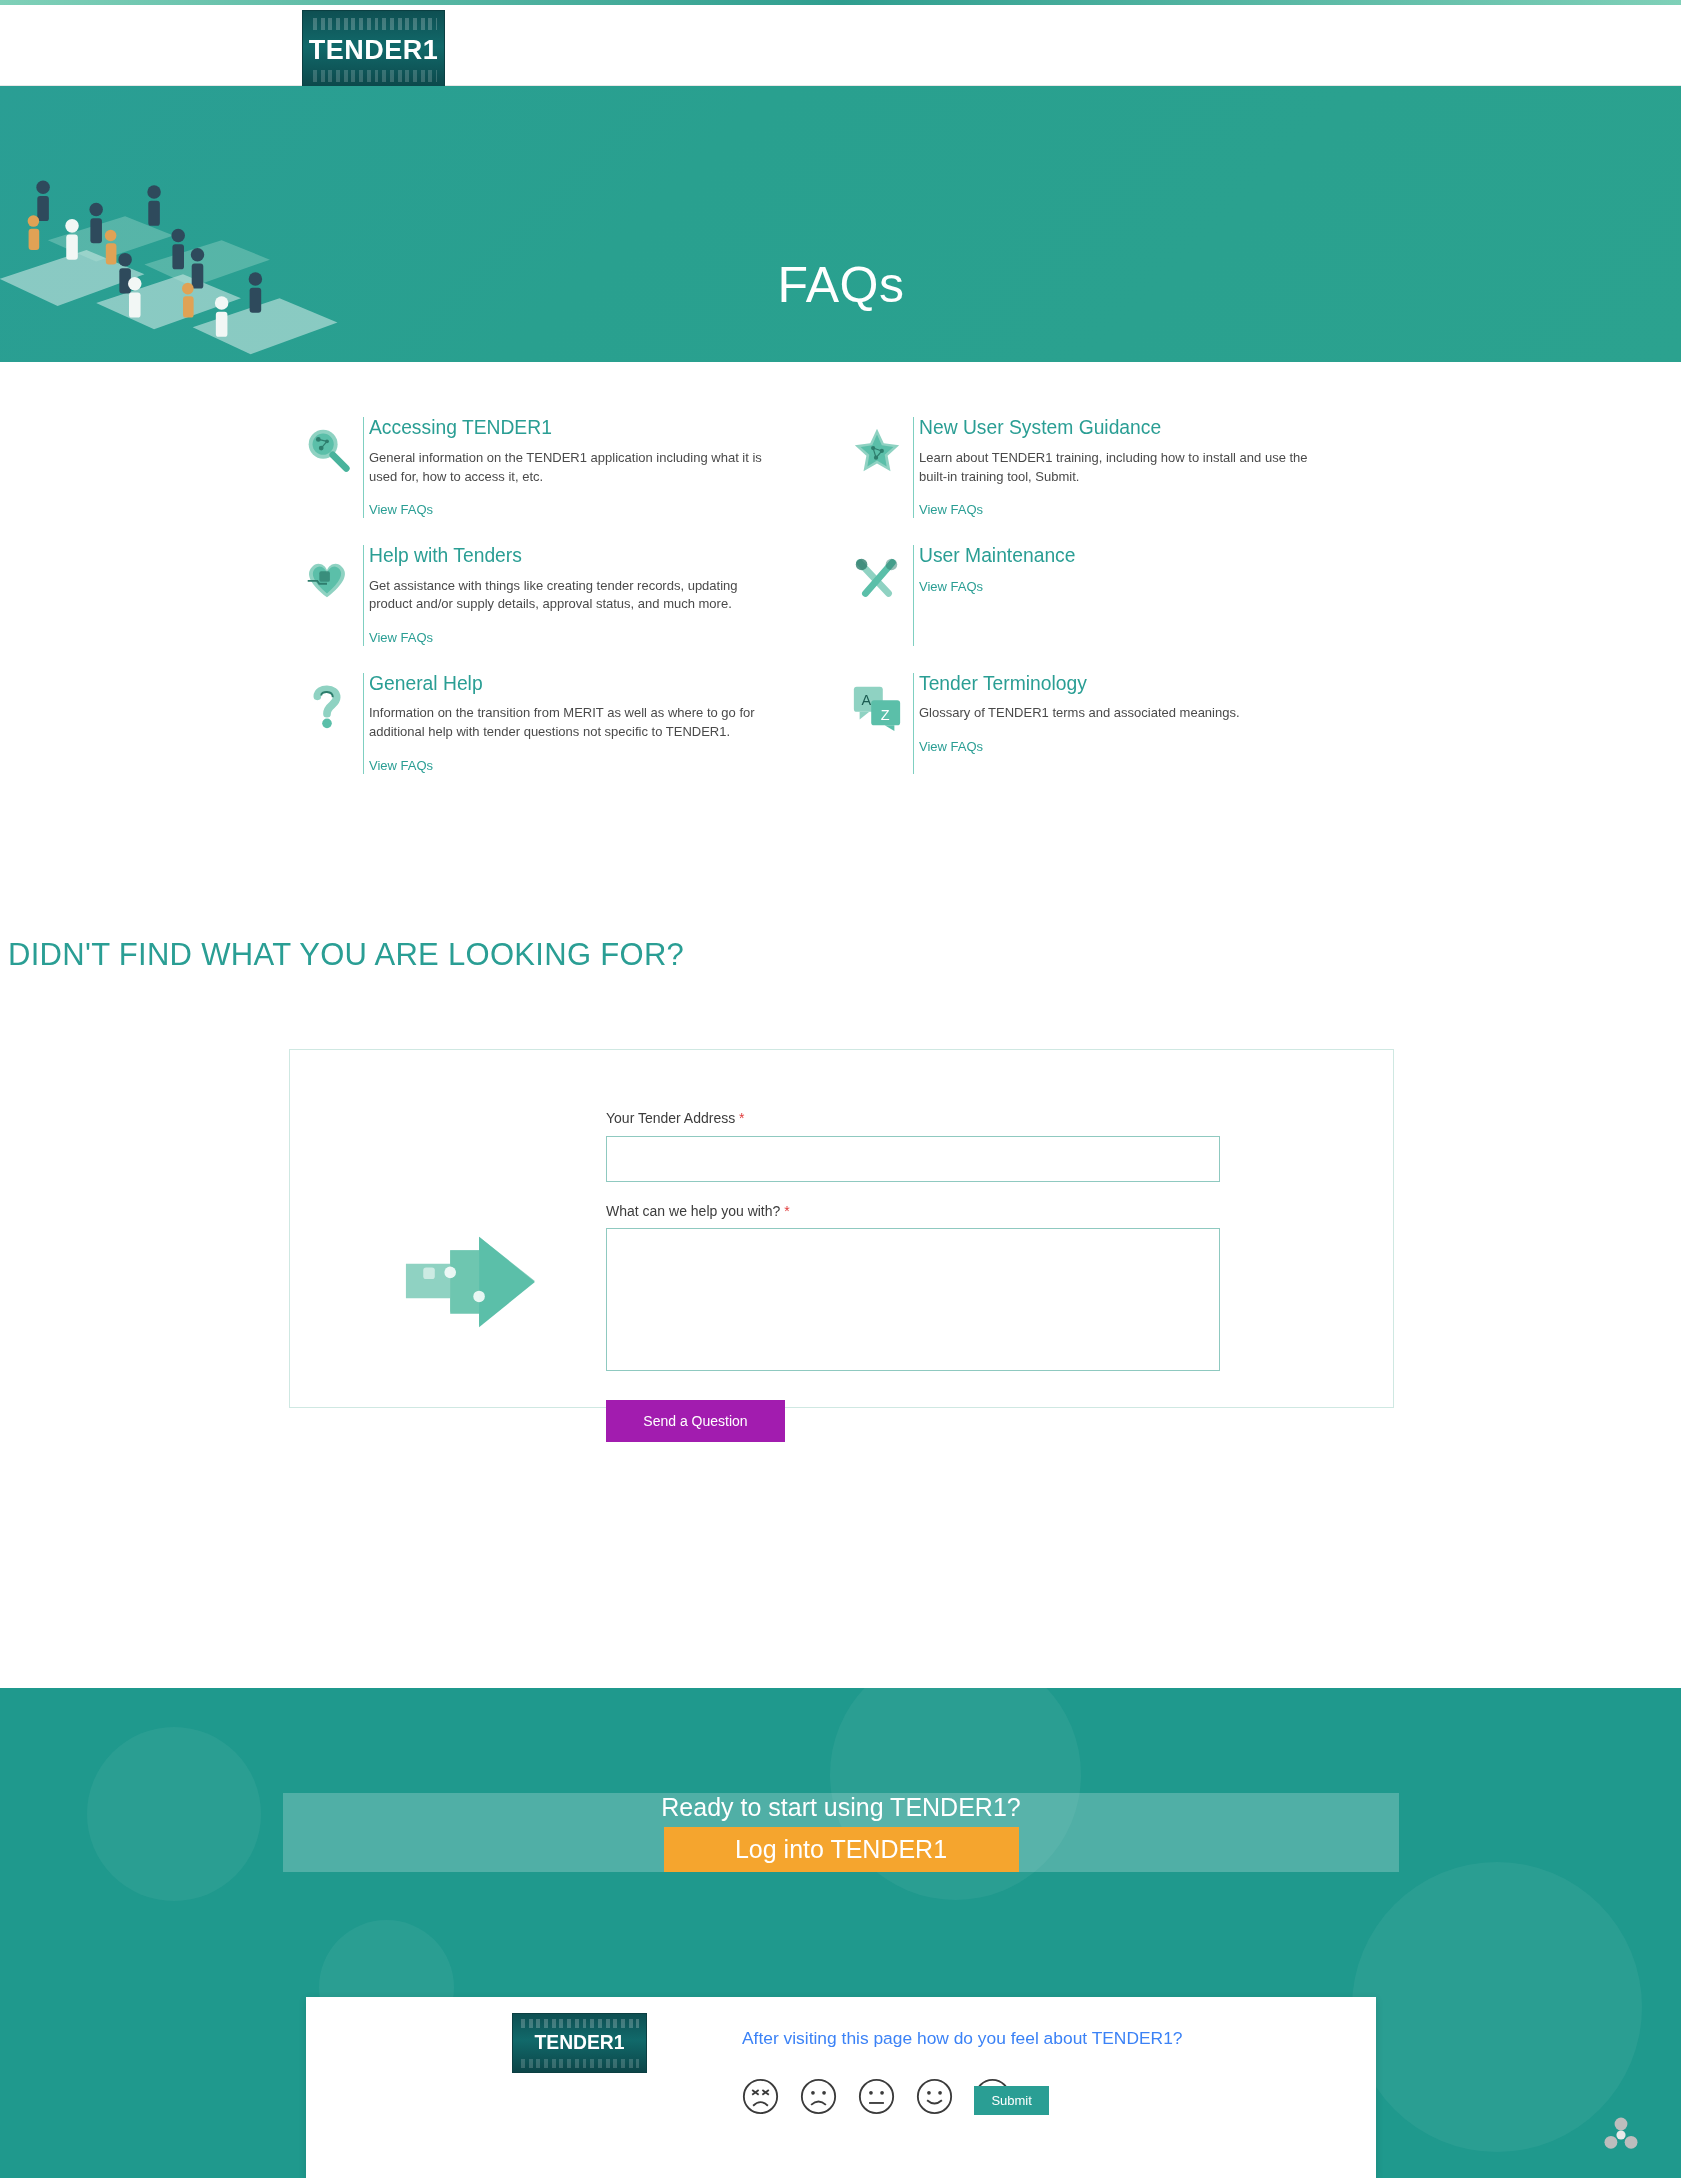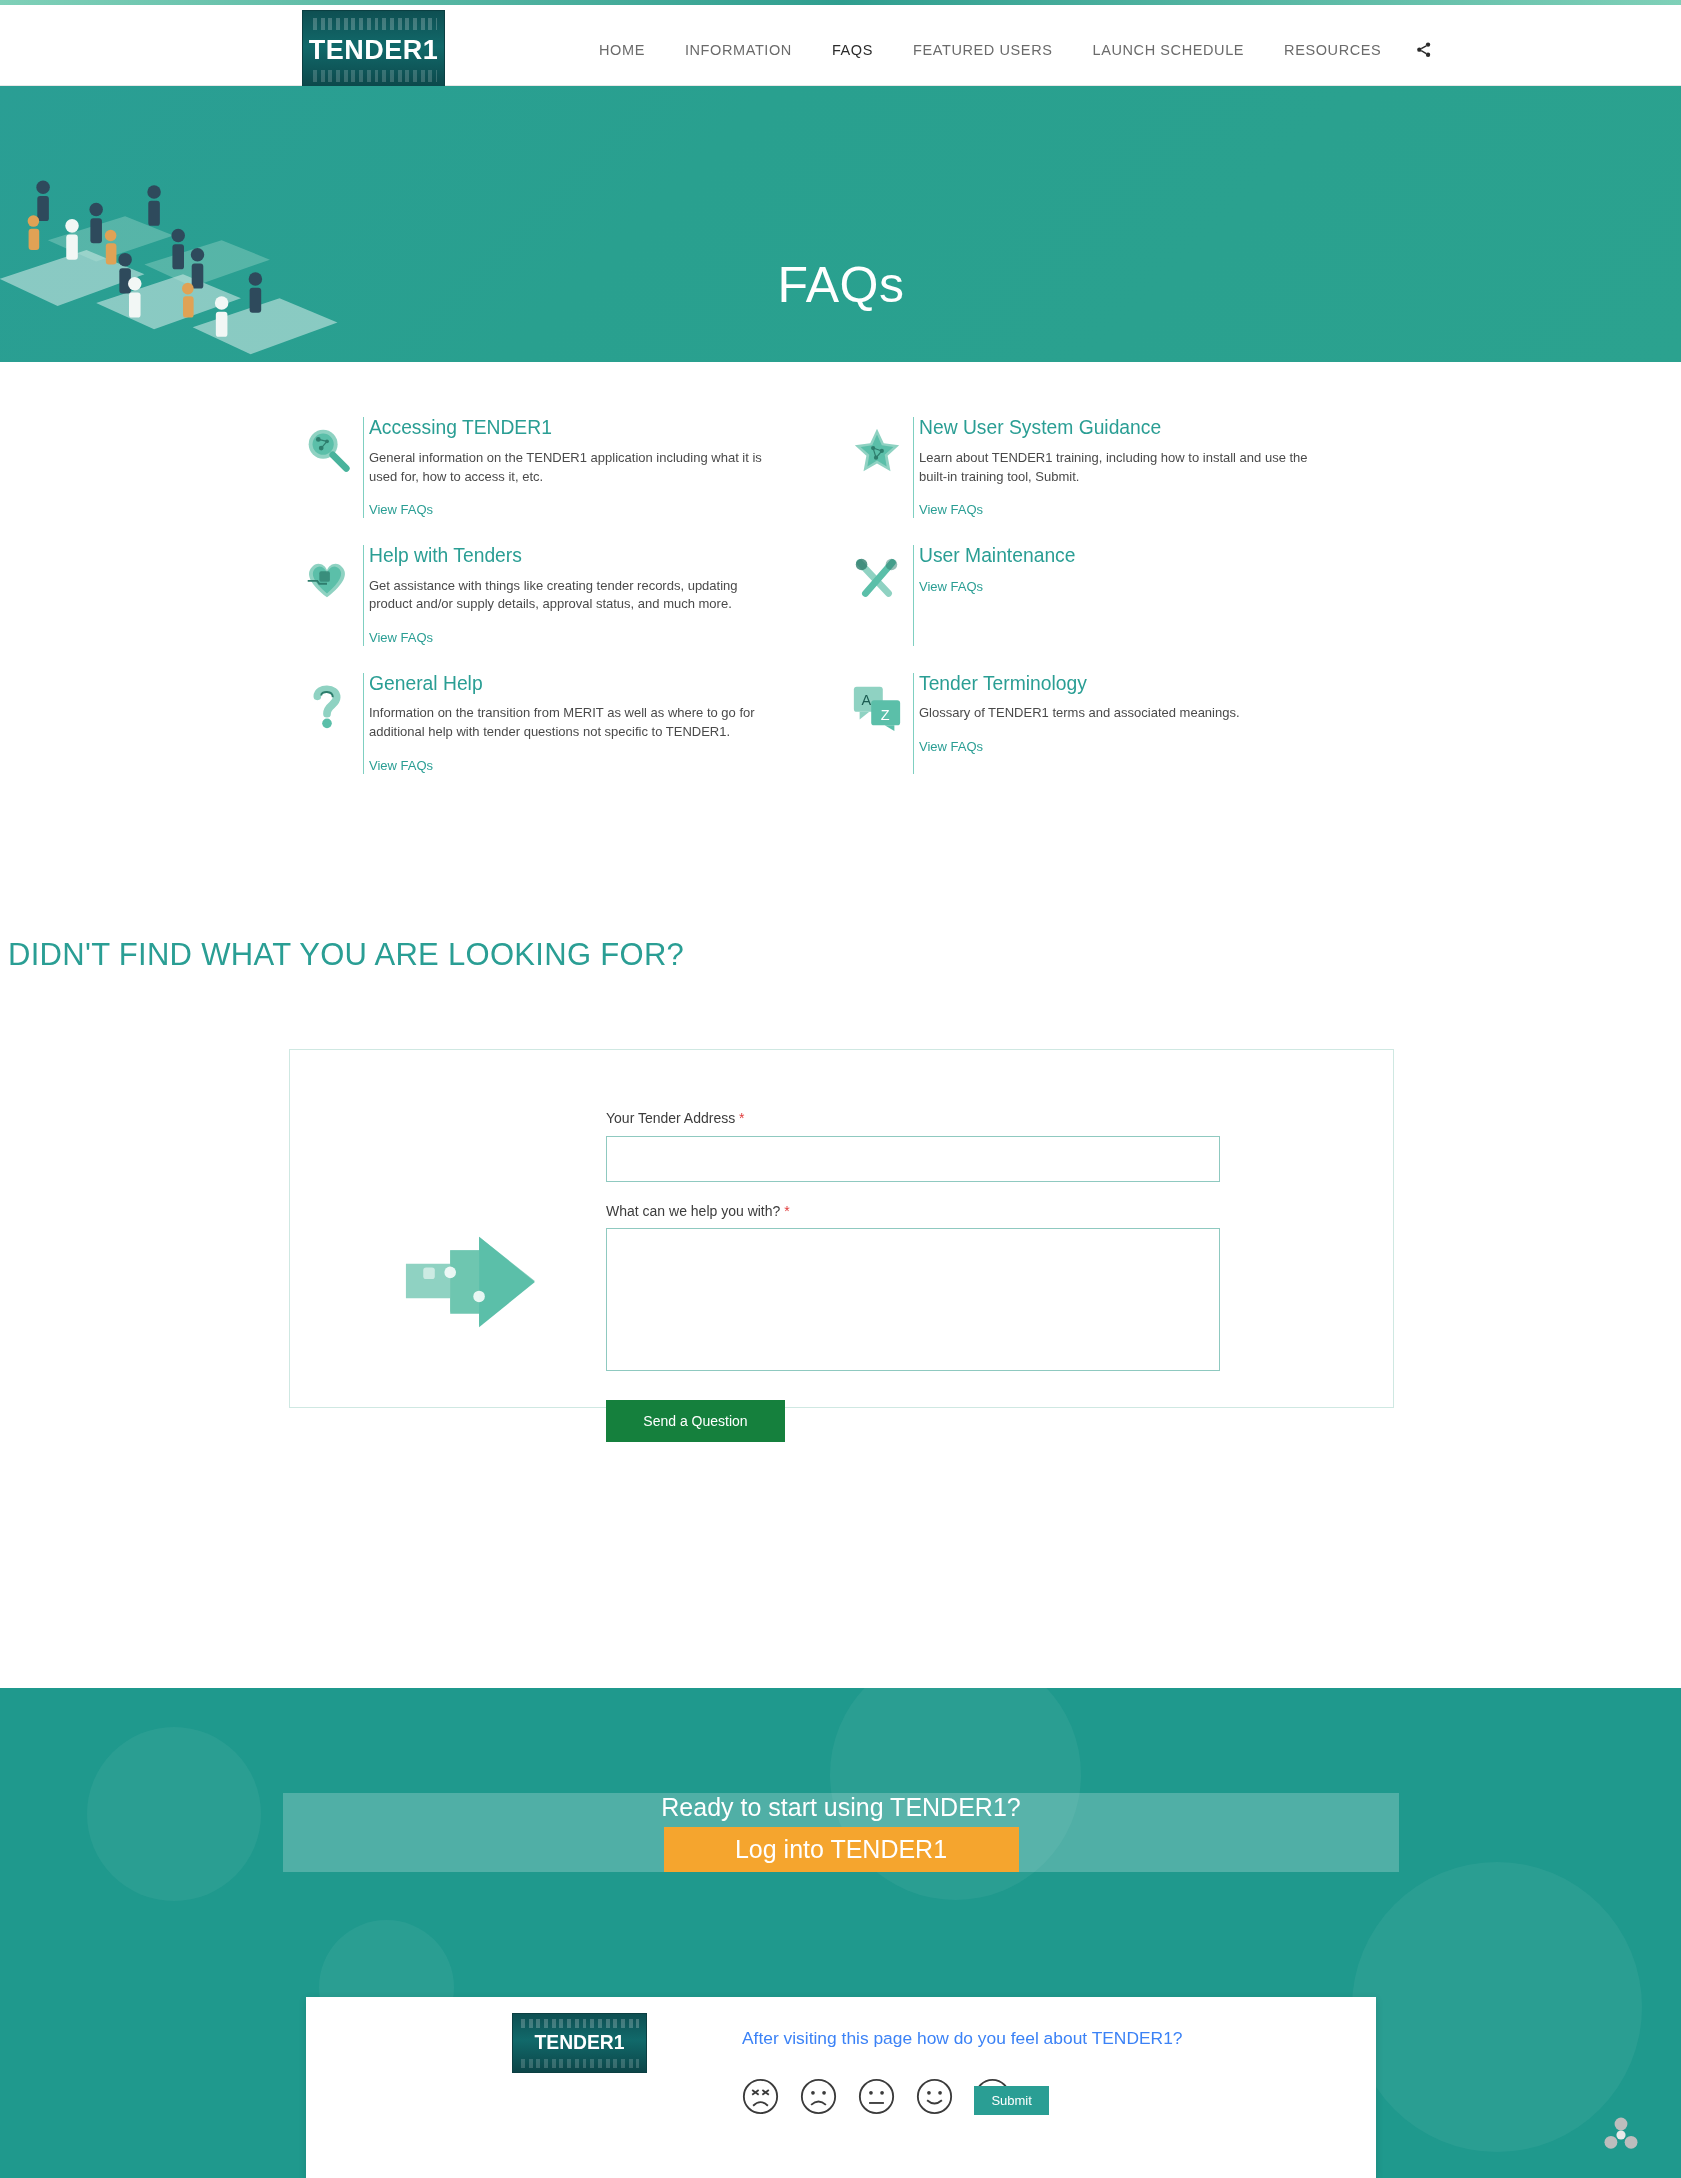--- a/index.html
+++ b/index.html
@@ -99,21 +99,21 @@
   .text-input {
     width:614px; height:46px; border:1px solid #8fc9c0; background:#fff;
     font-family:"Liberation Sans", sans-serif; font-size:13.5px; padding:0 9.7px; outline:none;
   }
   .text-area {
     width:614px; height:143px; border:1px solid #8fc9c0; background:#fff;
     font-family:"Liberation Sans", sans-serif; font-size:13.5px; padding:7.7px 9.7px; outline:none; resize:none;
   }
   .spacer-16 { height:21px; }
   .submit-btn {
-    margin-top:25px; width:179px; height:42px; background:#15803d; color:#fff;
+    margin-top:25px; width:179px; height:42px; background:#a21caf; color:#fff;
     border:none; font-size:14px; font-family:"Liberation Sans", sans-serif; cursor:pointer;
   }
 
   
   .green-band {
     position:absolute; top:1688px; left:0; width:1682px; height:490px;
     background:#1f998d; overflow:hidden;
   }
   .blob { position:absolute; background:rgba(255,255,255,0.05); border-radius:50%; }
   .cta-box {
@@ -162,36 +162,20 @@
 
 <div class="page">
 
   <div class="top-accent"></div>
 
   <div class="header">
     <div class="logo-box">
       <div class="shine"></div>
       <div class="shine2"></div>
       <div class="logo-text">TENDER1</div>
-    </div>
-    <div class="nav">
-      <a href="#">HOME</a>
-      <a href="#">INFORMATION</a>
-      <a href="#" class="active">FAQS</a>
-      <a href="#">FEATURED USERS</a>
-      <a href="#">LAUNCH SCHEDULE</a>
-      <a href="#">RESOURCES</a>
-      <span class="share-icon">
-        <svg width="17.4" height="17.4" viewBox="0 0 24 24" fill="#2b2b2b">
-          <circle cx="18" cy="5" r="3"></circle>
-            <circle cx="6" cy="12" r="3"></circle>
-            <circle cx="18" cy="19" r="3"></circle>
-          <path d="M8.6 13.4l7 4M15.6 6.6l-7 4" stroke="#2b2b2b" stroke-width="2" fill="none"></path>
-        </svg>
-      </span>
     </div>
   </div>
 
   <div class="hero">
     <svg class="hero-art" viewBox="0 0 430 240">
       <g opacity="0.45" fill="#ffffff">
         <polygon points="10,150 100,120 160,145 70,178"></polygon>
         <polygon points="110,175 200,145 260,170 170,202"></polygon>
         <polygon points="210,200 300,170 360,195 270,228"></polygon>
       </g>

